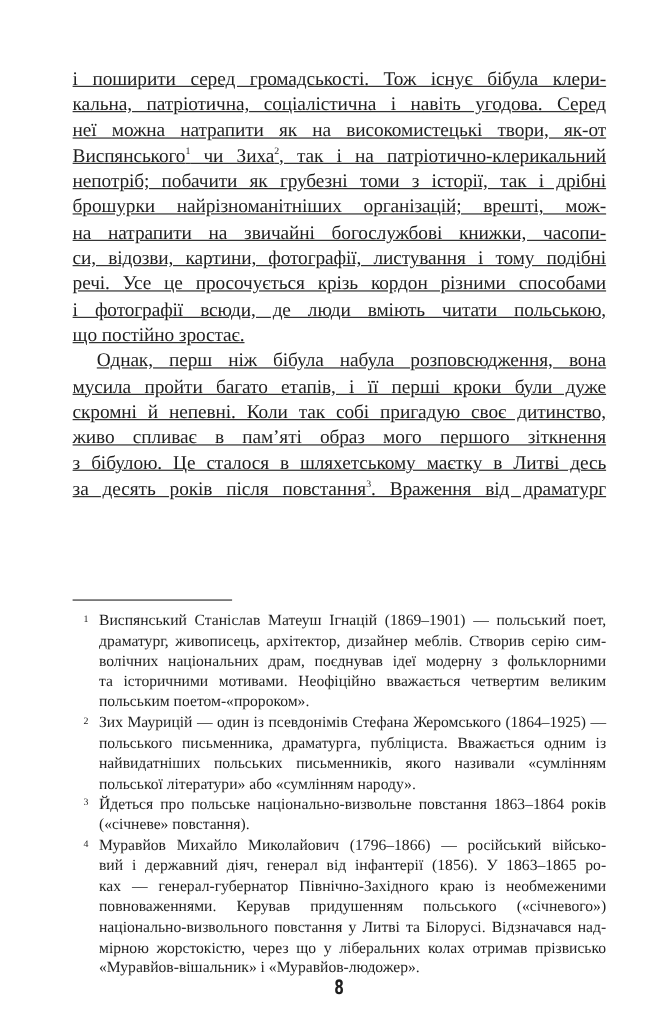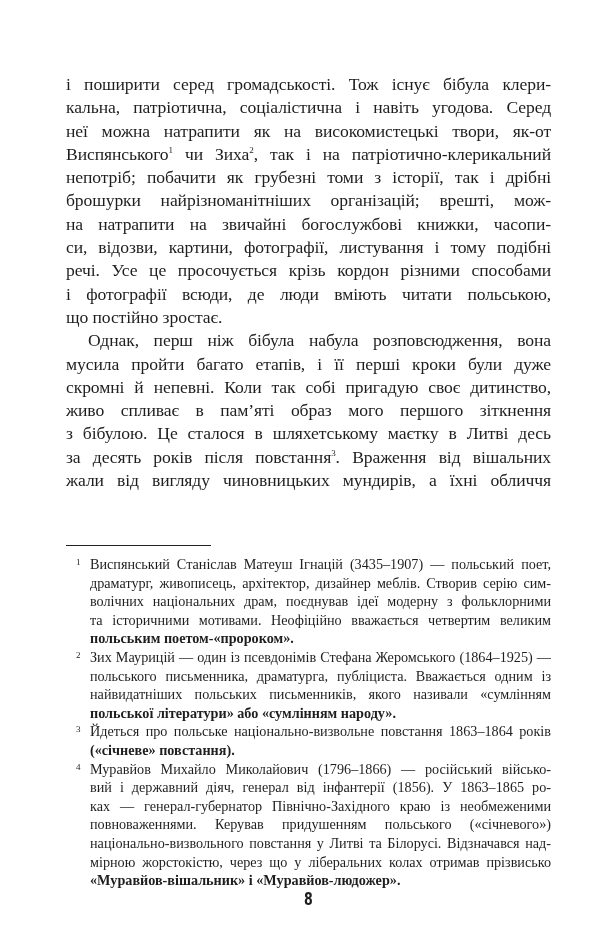--- a/index.html
+++ b/index.html
@@ -2,41 +2,41 @@
 <html><head>
   <meta charset="utf-8">
   <style>
     html, body { margin: 0; padding: 0; }
     body {
       width: 600px; height: 931px; background: #ffffff; position: relative; overflow: hidden;
       font-family: "DejaVu Serif", "Liberation Serif", serif; color: #1e1e1e;
     }
     .page { position: absolute; left: 66px; top: 0; width: 485px; }
     .body-text {
-      position: absolute; top: 73px; left: 0; width: 485px;
+      position: absolute; top: 60px; left: 0; width: 485px;
       font-family: "Liberation Serif", "DejaVu Serif", serif;
-      font-size: 17.6px; line-height: 23.3px; letter-spacing: -0.1px;
+      font-size: 17.6px; line-height: 23.3px; letter-spacing: -0.1px; text-decoration: underline;
     }
     .line { display: block; white-space: nowrap; text-align: justify; text-align-last: justify; height: 23.3px; }
     .line.last { text-align-last: left; }
     .line.indent { padding-left: 22px; }
     sup { font-size: 9px; line-height: 0; vertical-align: super; }
     .rule {
       position: absolute; top: 545px; left: 0; width: 145px; height: 0;
       border-top: 1px solid #222;
     }
     .notes {
       position: absolute; top: 555px; left: 0; width: 485px;
       font-family: "Liberation Serif", "DejaVu Serif", serif;
       font-size: 14.2px; line-height: 18.6px;
     }
     .note { position: relative; padding-left: 24px; }
     .note-num { position: absolute; left: 10px; top: 0; font-size: 9px; line-height: 14px; }
     .nline { display: block; white-space: nowrap; text-align: justify; text-align-last: justify; height: 18.6px; }
-    .nline.last { text-align-last: left; font-weight: bold; }
+    .nline.last { text-align-last: left; }
     .page-number {
       position: absolute; top: 888px; left: 0; width: 485px; text-align: center;
       font-family: "DejaVu Sans", sans-serif; font-weight: bold; font-size: 18px;
       transform: scaleX(0.7); transform-origin: 242px 0;
     }
   </style>
 </head>
 <body>
 
 <div class="page">
@@ -50,30 +50,29 @@
     <span class="line">на натрапити на звичайні богослужбові книжки, часопи-</span>
     <span class="line">си, відозви, картини, фотографії, листування і тому подібні</span>
     <span class="line">речі. Усе це просочується крізь кордон різними способами</span>
     <span class="line">і фотографії всюди, де люди вміють читати польською,</span>
     <span class="line last">що постійно зростає.</span>
     <span class="line indent">Однак, перш ніж бібула набула розповсюдження, вона</span>
     <span class="line">мусила пройти багато етапів, і її перші кроки були дуже</span>
     <span class="line">скромні й непевні. Коли так собі пригадую своє дитинство,</span>
     <span class="line">живо спливає в пам’яті образ мого першого зіткнення</span>
     <span class="line">з бібулою. Це сталося в шляхетському маєтку в Литві десь</span>
-    <span class="line"><span>за десять років після повстання</span><sup>3</sup><span>. Враження від вішальних</span></span>
-    <span class="line">жали від вигляду чиновницьких мундирів, а їхні обличчя</span>
+    <span class="line"><span>за десять років після повстання</span><sup>3</sup><span>. Враження від драматург</span></span>
   </div>
 
   <div class="rule"></div>
 
   <div class="notes">
     <div class="note">
       <span class="note-num">1</span>
-      <span class="nline">Виспянський Станіслав Матеуш Ігнацій (3435–1907) — польський поет,</span>
+      <span class="nline">Виспянський Станіслав Матеуш Ігнацій (1869–1901) — польський поет,</span>
       <span class="nline">драматург, живописець, архітектор, дизайнер меблів. Створив серію сим-</span>
       <span class="nline">волічних національних драм, поєднував ідеї модерну з фольклорними</span>
       <span class="nline">та історичними мотивами. Неофіційно вважається четвертим великим</span>
       <span class="nline last">польським поетом-«пророком».</span>
     </div>
     <div class="note">
       <span class="note-num">2</span>
       <span class="nline">Зих Маурицій — один із псевдонімів Стефана Жеромського (1864–1925) —</span>
       <span class="nline">польського письменника, драматурга, публіциста. Вважається одним із</span>
       <span class="nline">найвидатніших польських письменників, якого називали «сумлінням</span>

